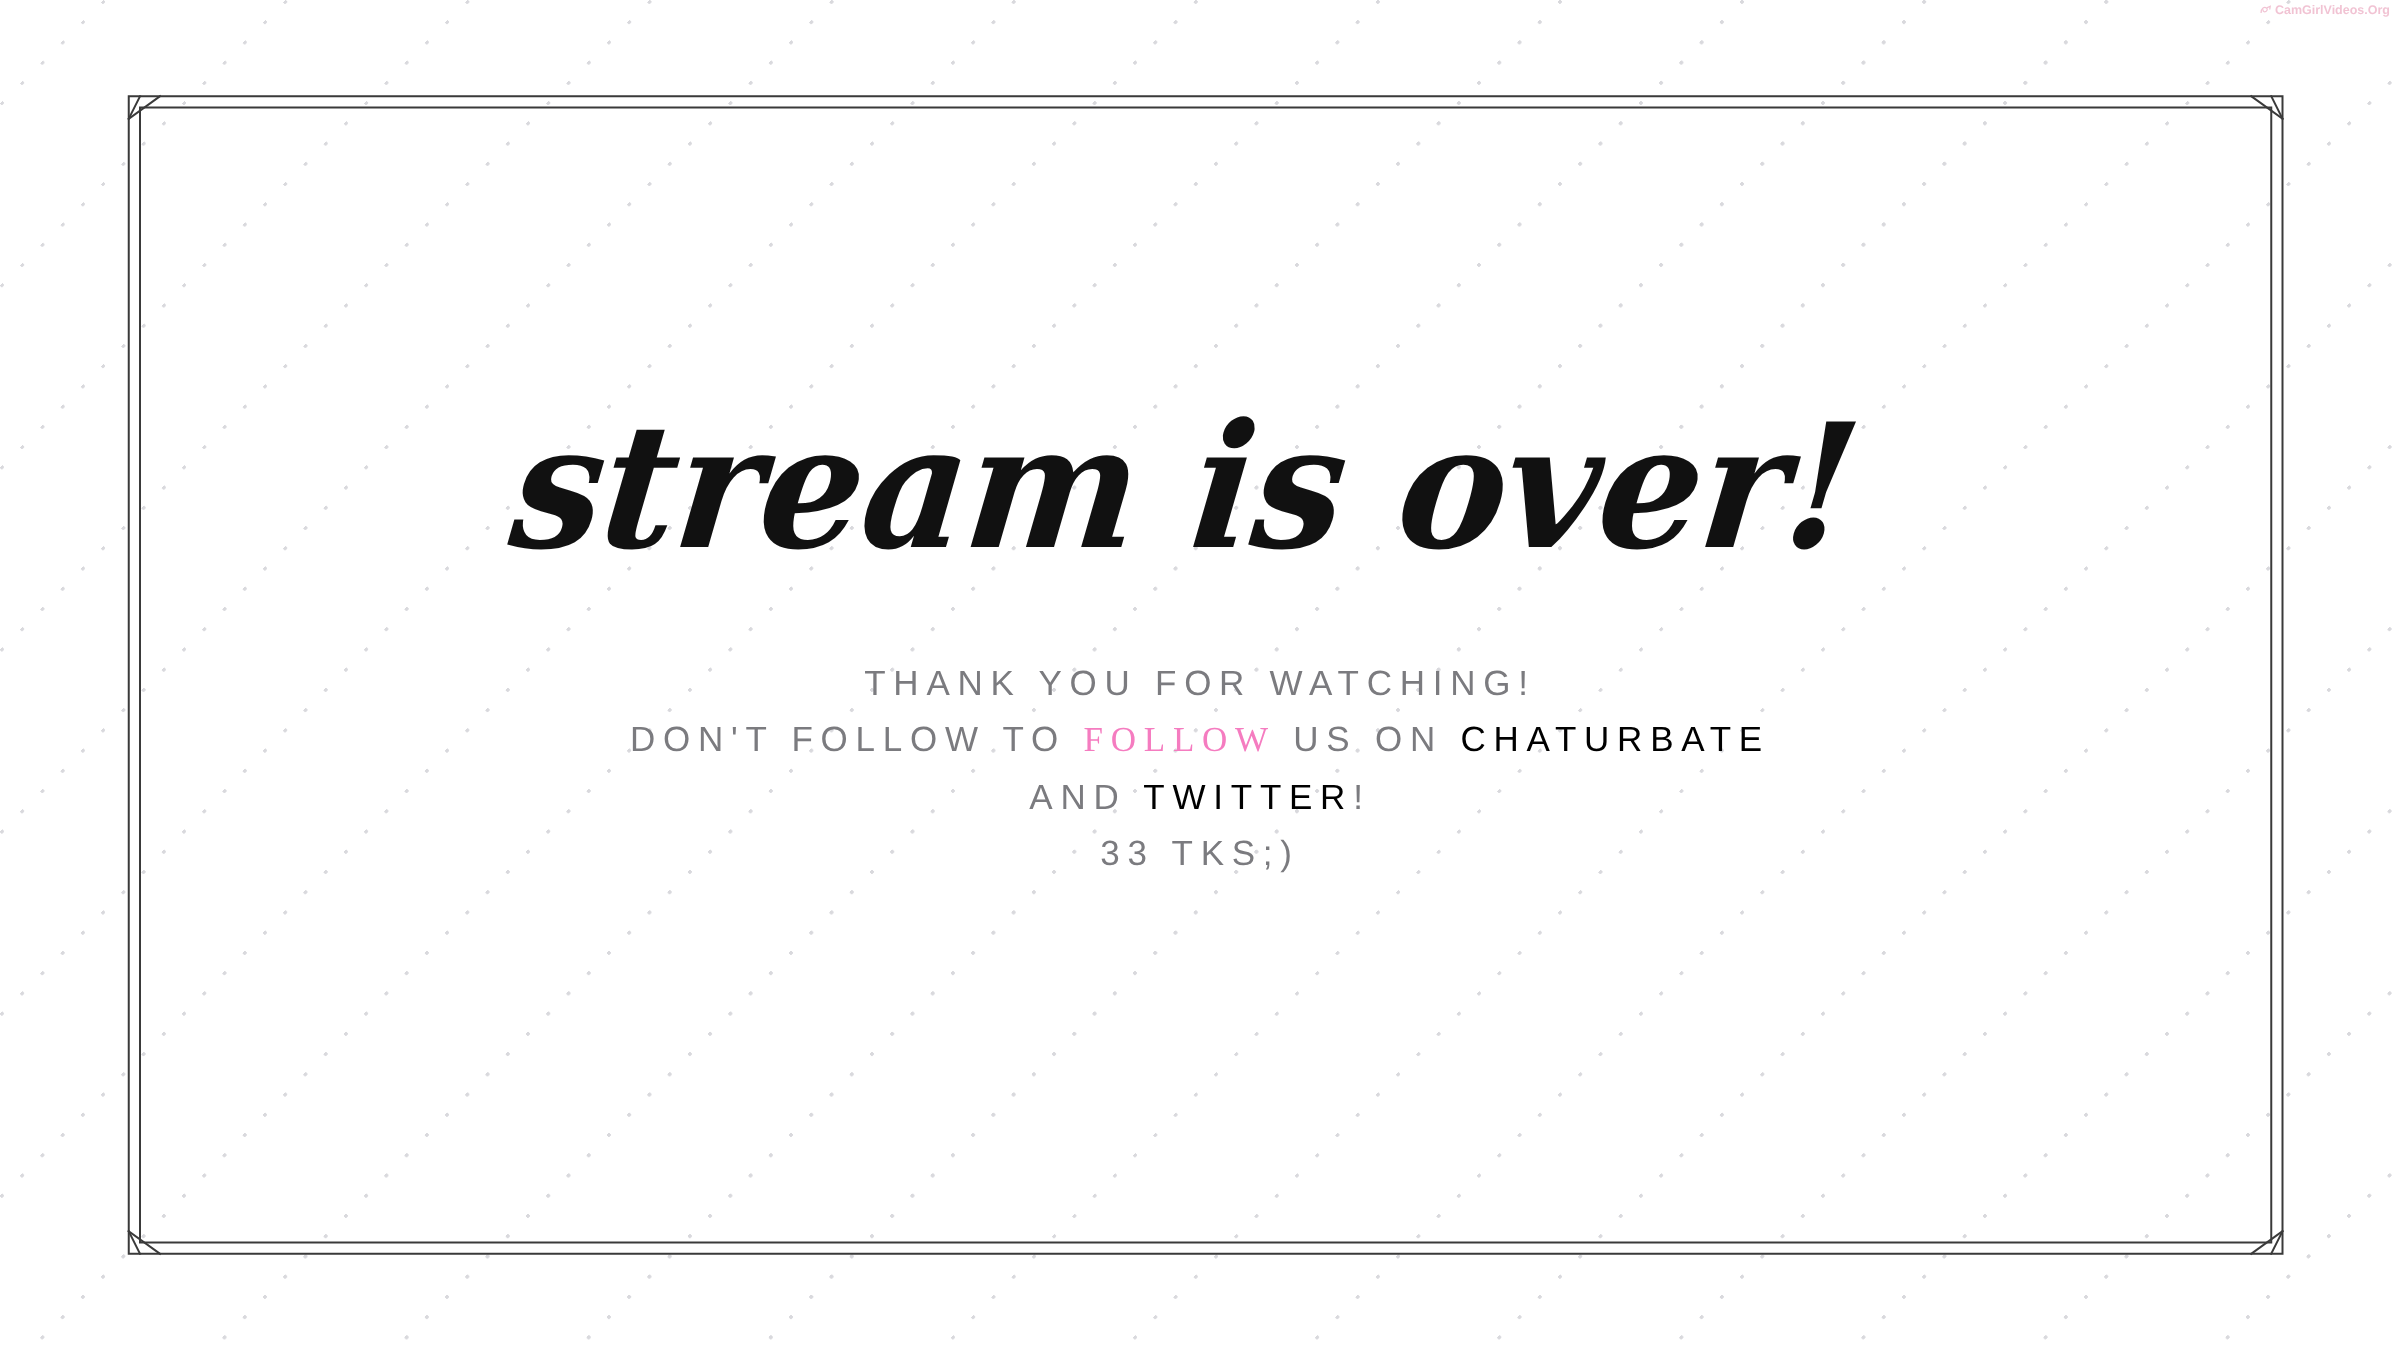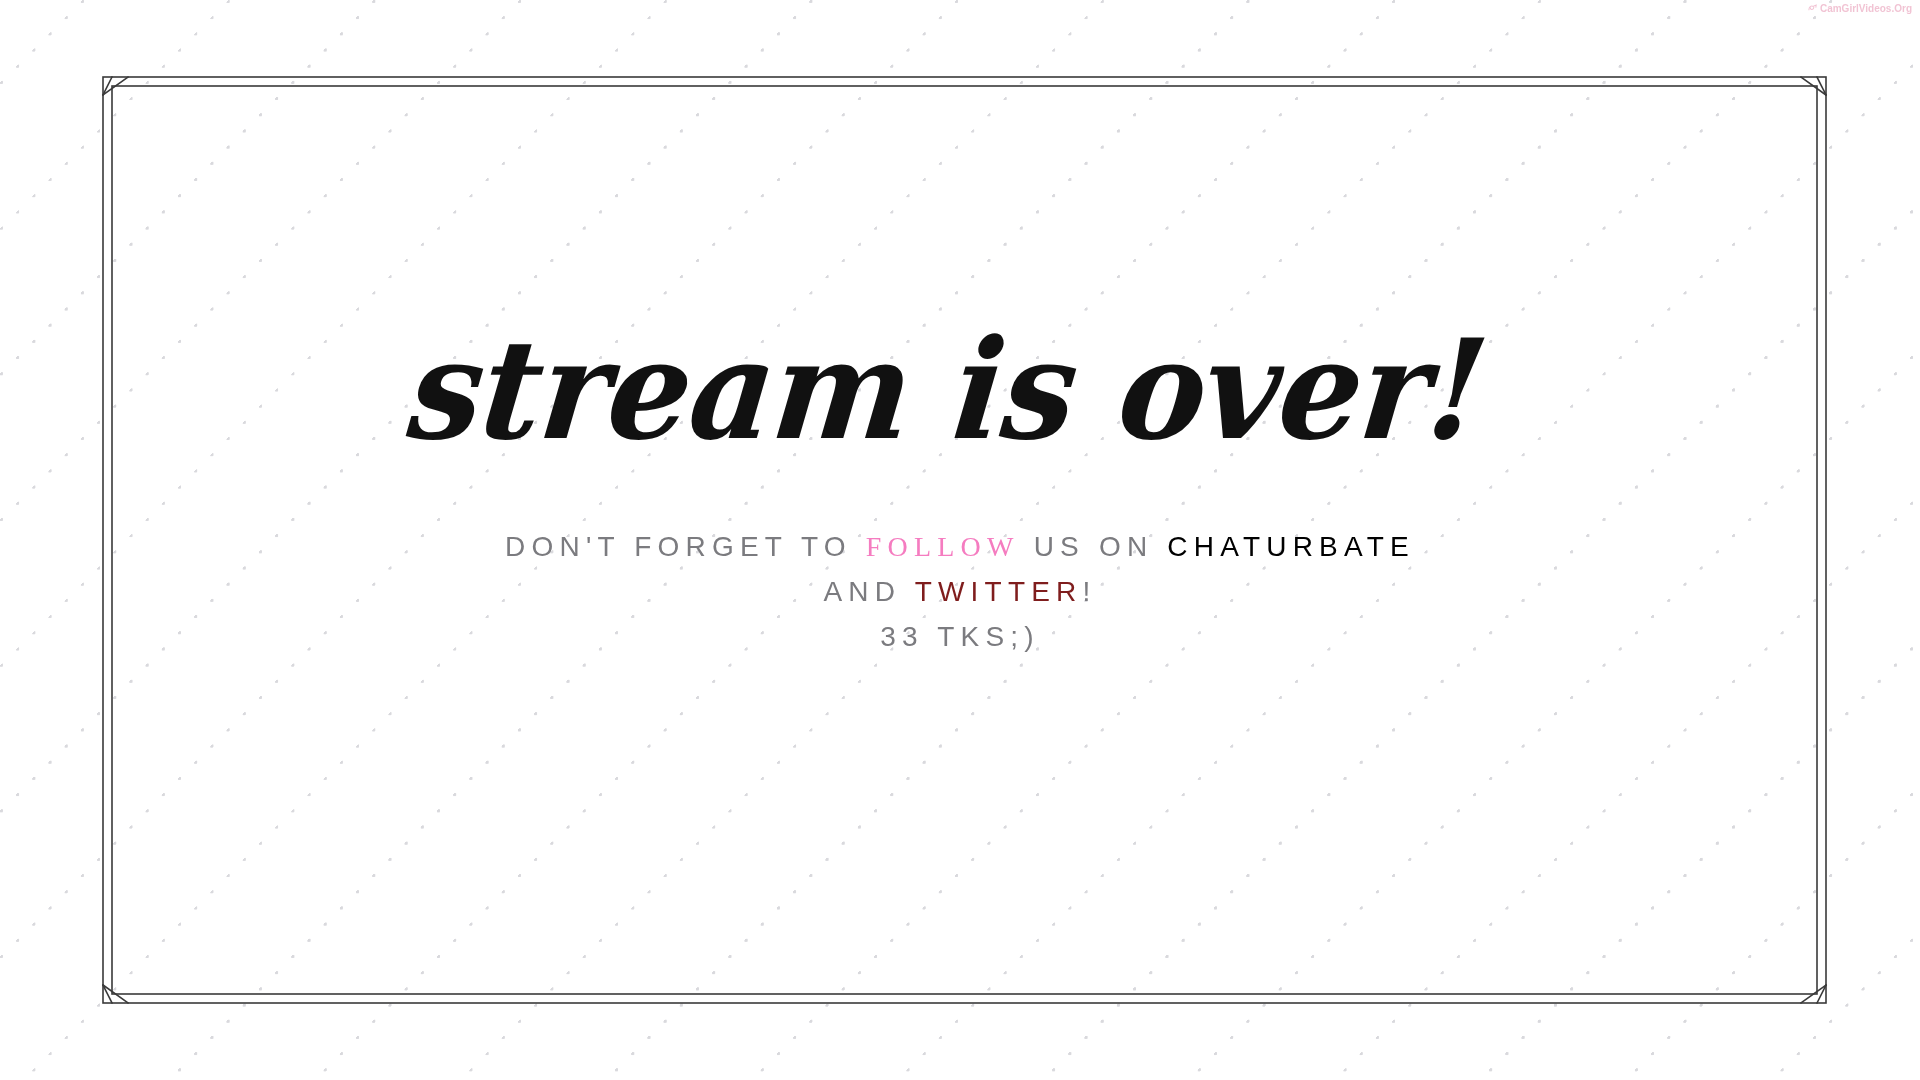--- a/index.html
+++ b/index.html
@@ -169,22 +169,23 @@
       <path d="M1826 985 L1801 1003"></path>
       <path d="M1817 1003 L1826 985"></path>
     </g>
   </svg>
 
   <div class="content">
 
     <h1 class="headline" style="color: rgb(17, 17, 17);"><span class="script">stream is over!</span></h1>
 
     <div class="subtitle" style="color: rgb(123, 123, 127);">
-      <span class="line"><span>DON'T FORGET TO </span><span class="pink" style="color: rgb(245, 124, 192); font-family: Liberation Serif, serif;">FOLLOW</span><span> US ON </span><span class="pink" style="color: #000000;">CHATURBATE</span></span>
-      <span class="line"><span>AND </span><span class="pink" style="color: #7f1d1d;">TWITTER</span><span>!</span></span>
+      <span class="line"><span>THANK YOU FOR WATCHING!</span></span>
+      <span class="line"><span>DON'T FOLLOW TO </span><span class="pink" style="color: rgb(245, 124, 192); font-family: Liberation Serif, serif;">FOLLOW</span><span> US ON </span><span class="pink" style="color: #000000;">CHATURBATE</span></span>
+      <span class="line"><span>AND </span><span class="pink" style="color: #000000;">TWITTER</span><span>!</span></span>
       <span class="line"><span>33 TKS;)</span></span>
     </div>
 
   </div>
 
   <div class="watermark" style="color: rgb(239, 185, 204);">
     <svg class="wm-logo" viewBox="0 0 12 12" aria-hidden="true">
       <path d="M2 8 C2 4, 5 2, 7 4 C8 5, 7 7, 5 7 C4 7, 3.5 6, 4 5" fill="none" stroke="#efb9cc" stroke-width="1.1"></path>
       <path d="M7 3.6 L10 2.2 L9.6 5" fill="none" stroke="#efb9cc" stroke-width="1.1"></path>
     </svg>

